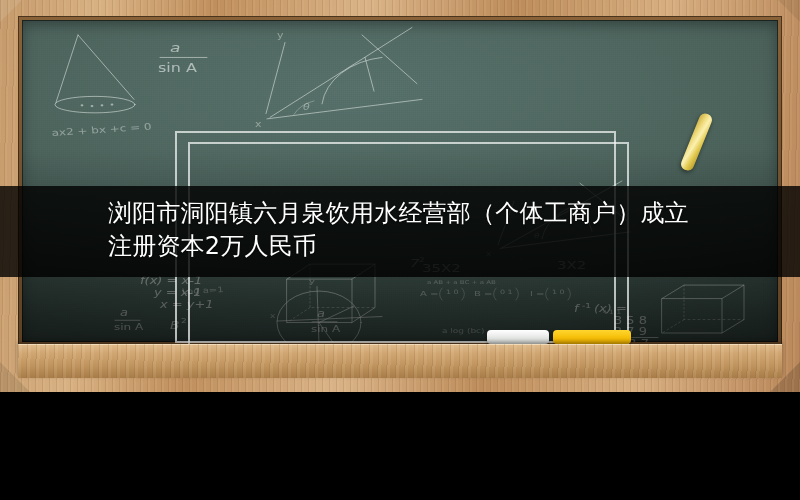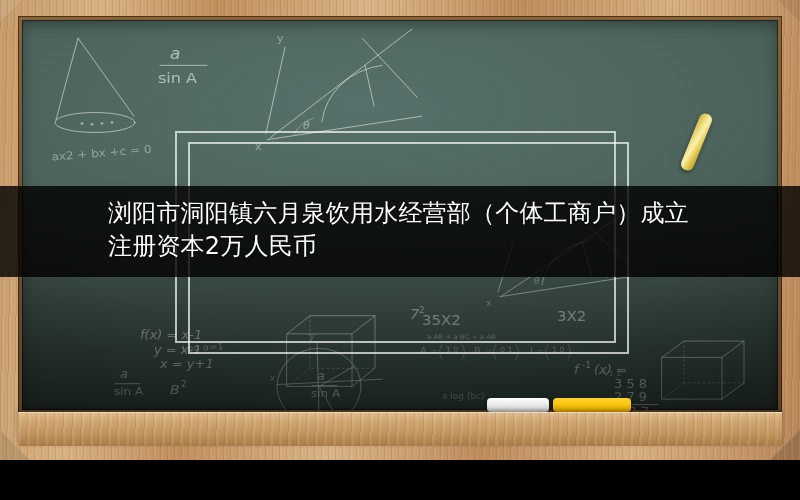--- a/index.html
+++ b/index.html
@@ -1,21 +1,21 @@
 <!DOCTYPE html>
 <html><head>
 <meta charset="utf-8">
 <style>
   html,body{margin:0;padding:0;}
   body{
     width:800px;height:500px;overflow:hidden;
     font-family:"Liberation Sans","DejaVu Sans",sans-serif;
     background:#000;
   }
-  #stage{position:relative;width:800px;height:460px;overflow:hidden;}
+  #stage{position:relative;width:800px;height:392px;overflow:hidden;}
 
   
   .frame{
     position:absolute;inset:0;
     background:
       linear-gradient(95deg,#c59a6b 0%,#d8b183 12%,#c08f5d 26%,#d9b387 44%,#bd8c5b 62%,#d6ae80 80%,#b9875a 100%);
   }
   .frame::after{
     content:"";position:absolute;inset:0;
     background:

